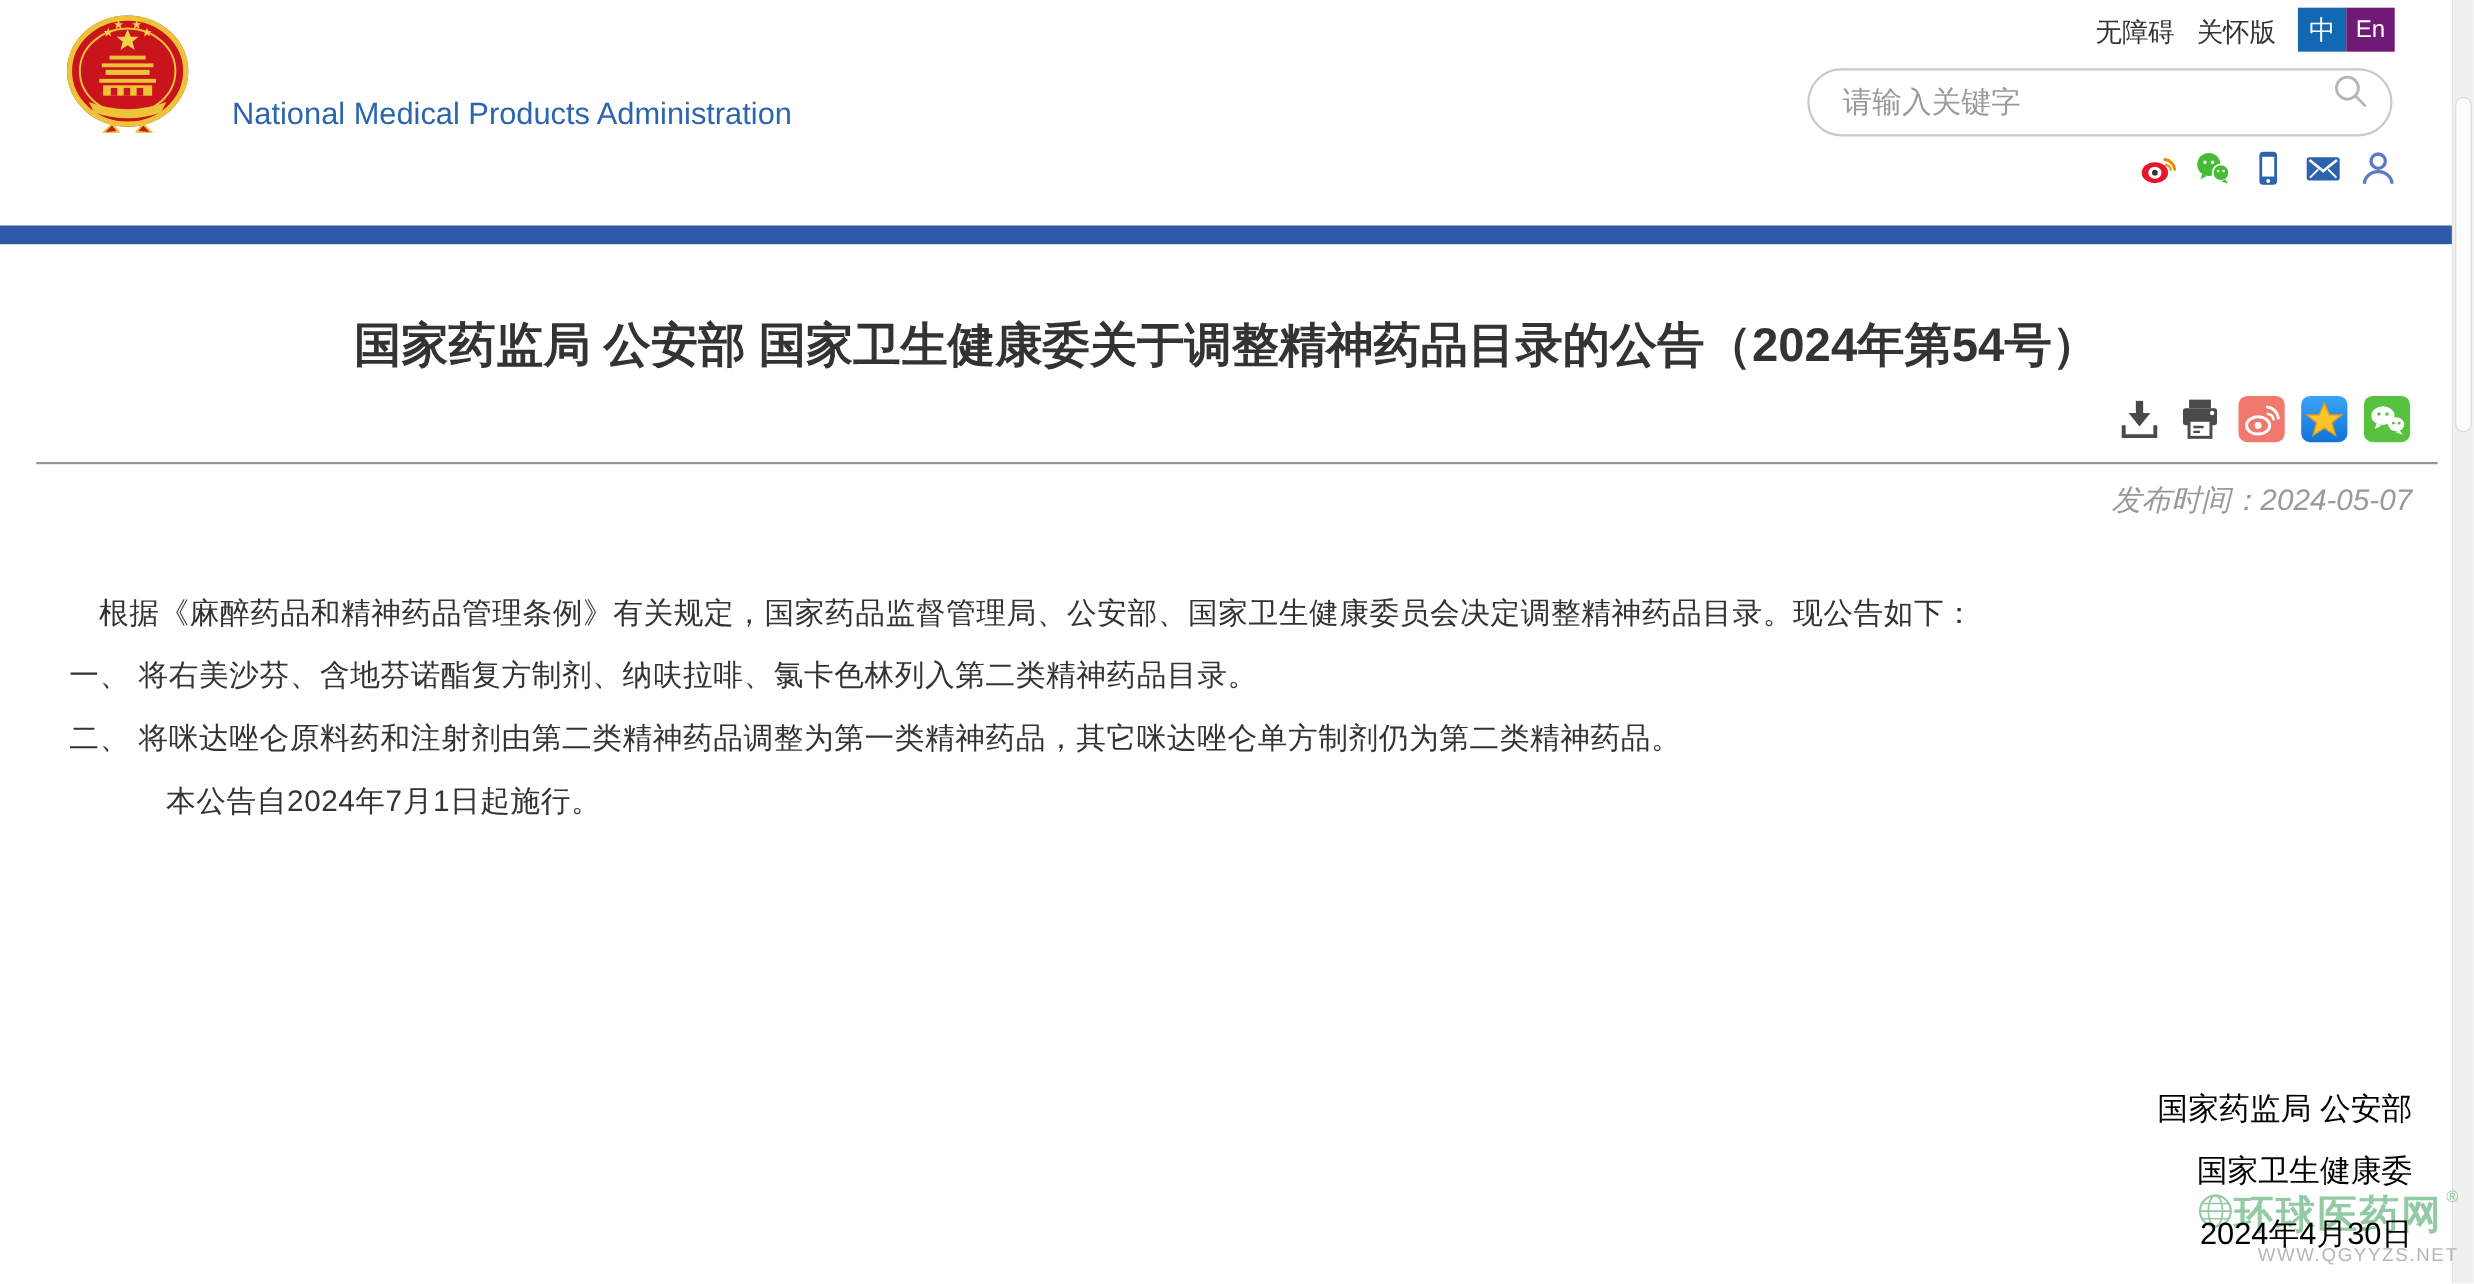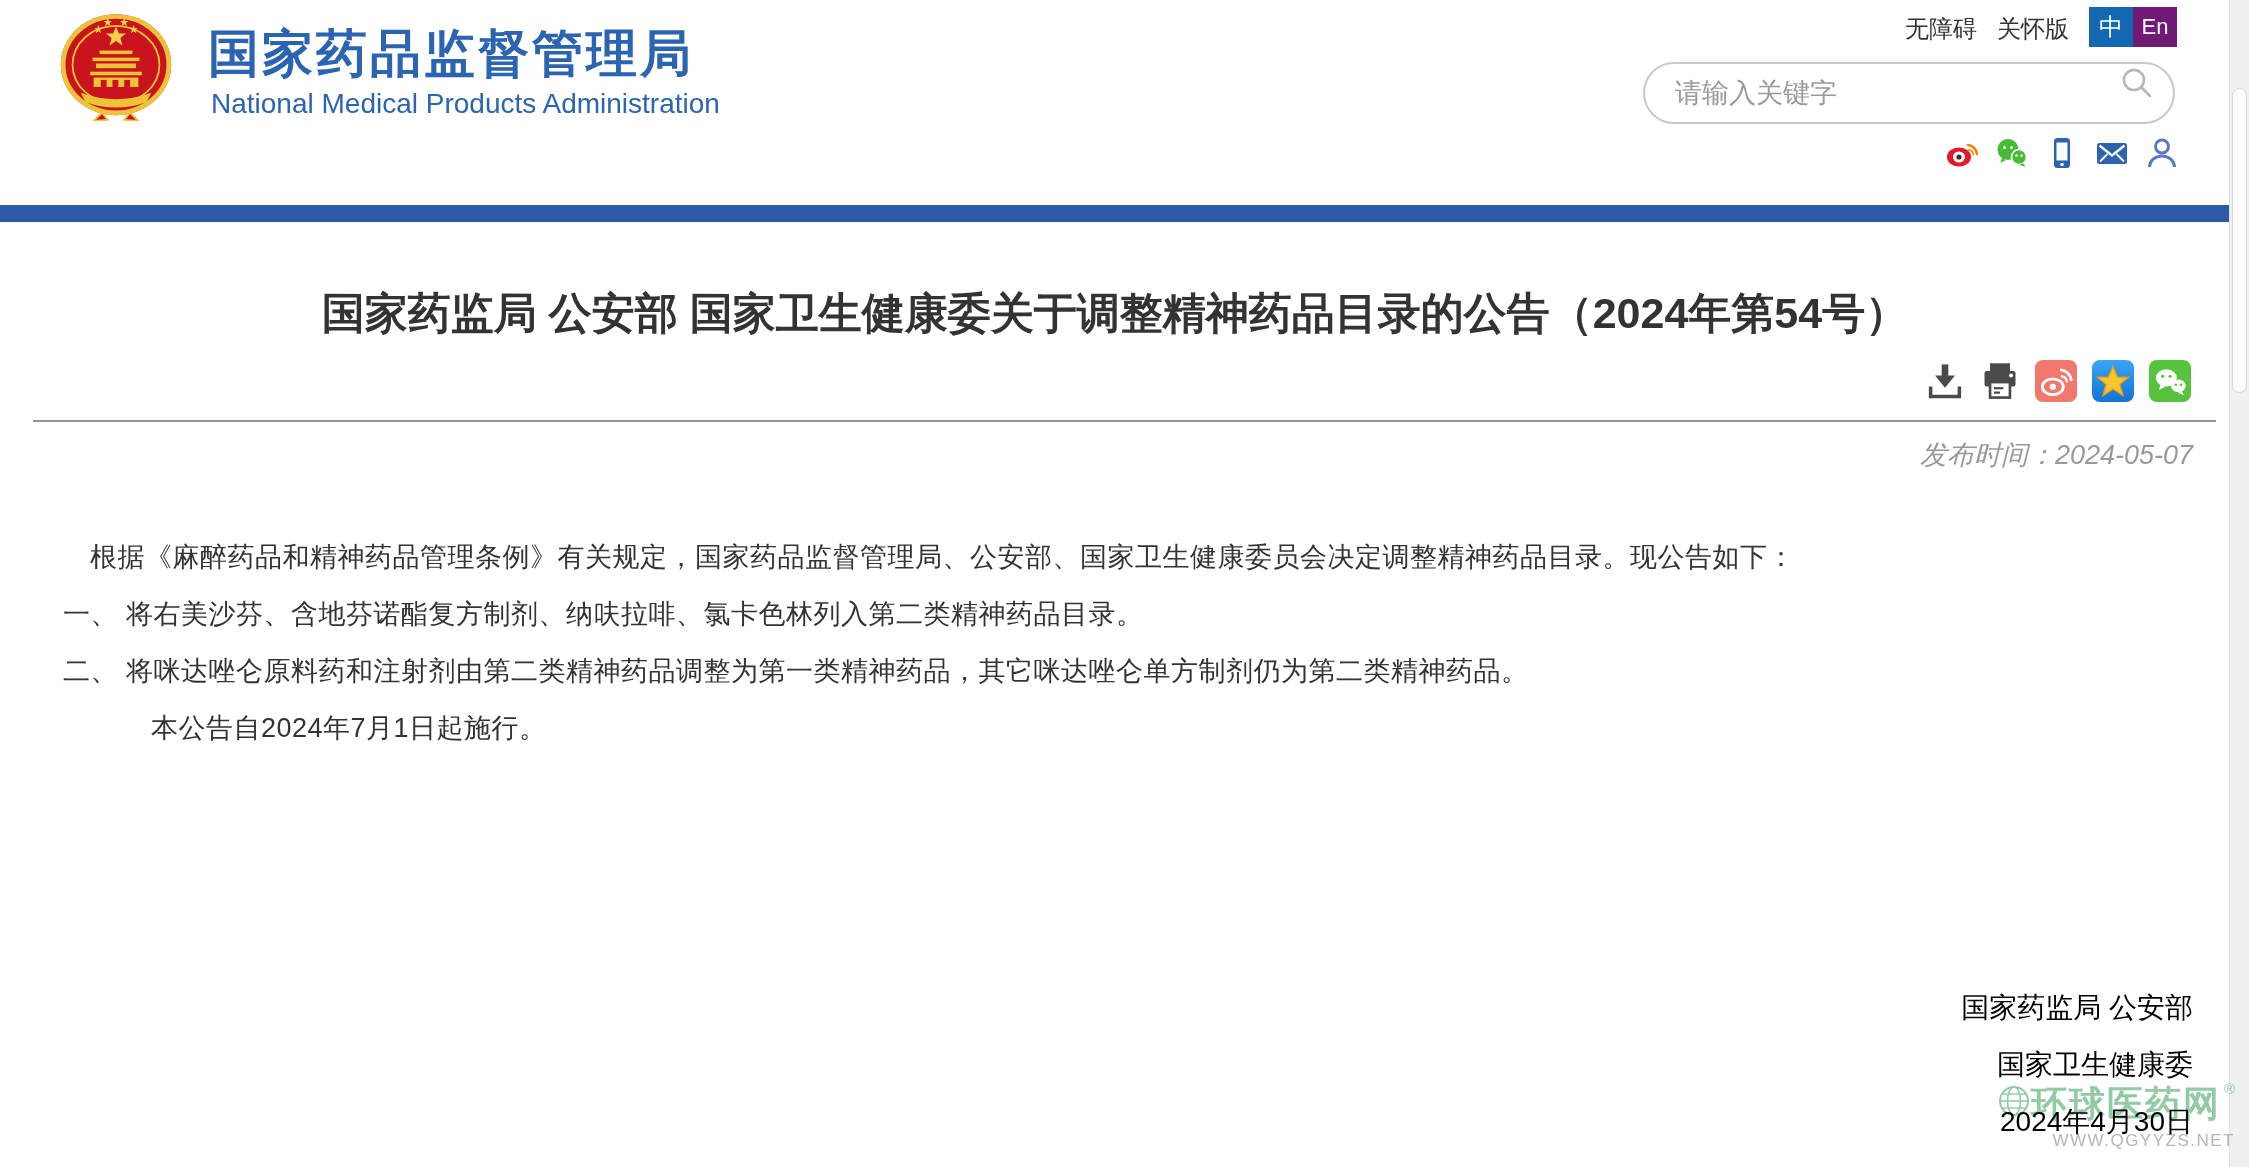--- a/index.html
+++ b/index.html
@@ -91,21 +91,20 @@
       <rect x="28" y="50" width="44" height="3" fill="#eec33a"></rect>
       <rect x="31" y="55" width="38" height="8" fill="#eec33a"></rect>
       <rect x="37" y="57" width="5" height="6" fill="#c9141e"></rect>
       <rect x="47" y="57" width="5" height="6" fill="#c9141e"></rect>
       <rect x="57" y="57" width="5" height="6" fill="#c9141e"></rect>
       <path d="M20 68 Q50 79 80 68 L76 76 Q50 85 24 76 Z" fill="#eec33a"></path>
       <path d="M38 85 l-7 7 12 -1 z" fill="#c9141e" stroke="#eec33a" stroke-width="1.5"></path>
       <path d="M62 85 l7 7 -12 -1 z" fill="#c9141e" stroke="#eec33a" stroke-width="1.5"></path>
     </svg>
   </div>
-  <div class="site-title">国家药品监督管理局</div>
   <div class="site-sub">National Medical Products Administration</div>
 
   <div class="util-links">
     <span>无障碍</span>
     <span>关怀版</span>
   </div>
   <div class="lang-btn lang-zh">中</div>
   <div class="lang-btn lang-en">En</div>
 
   <div class="search-box">

